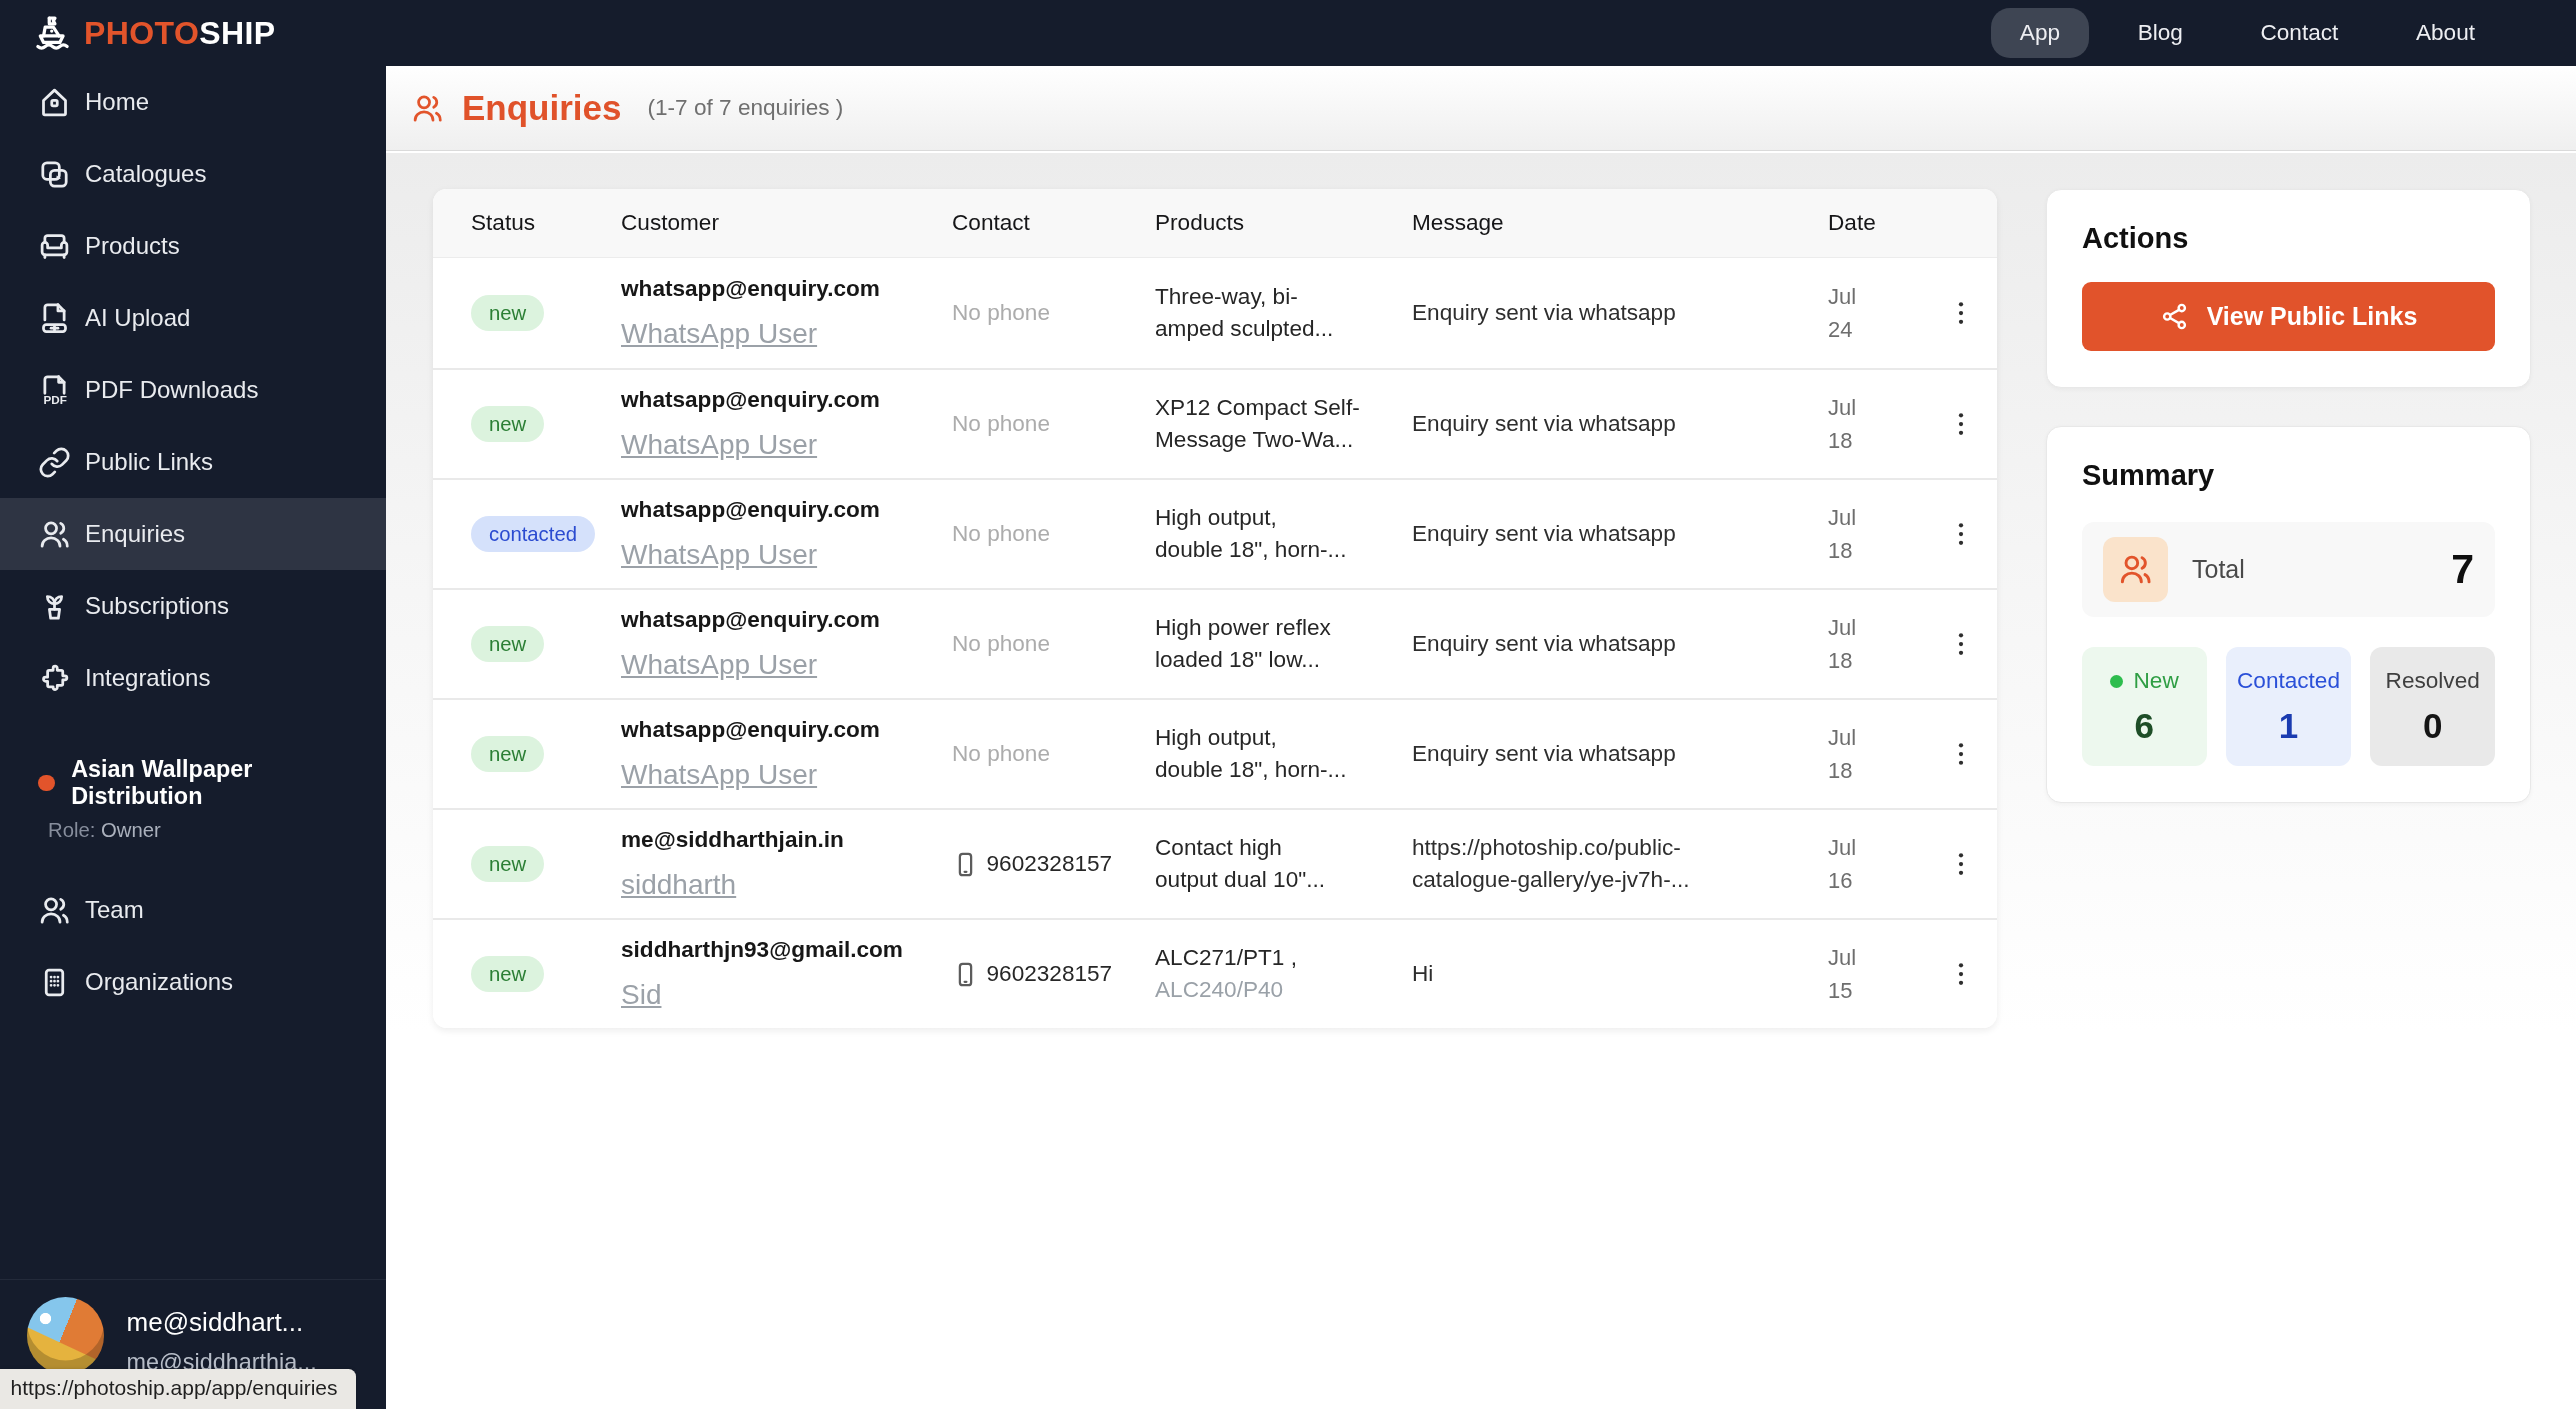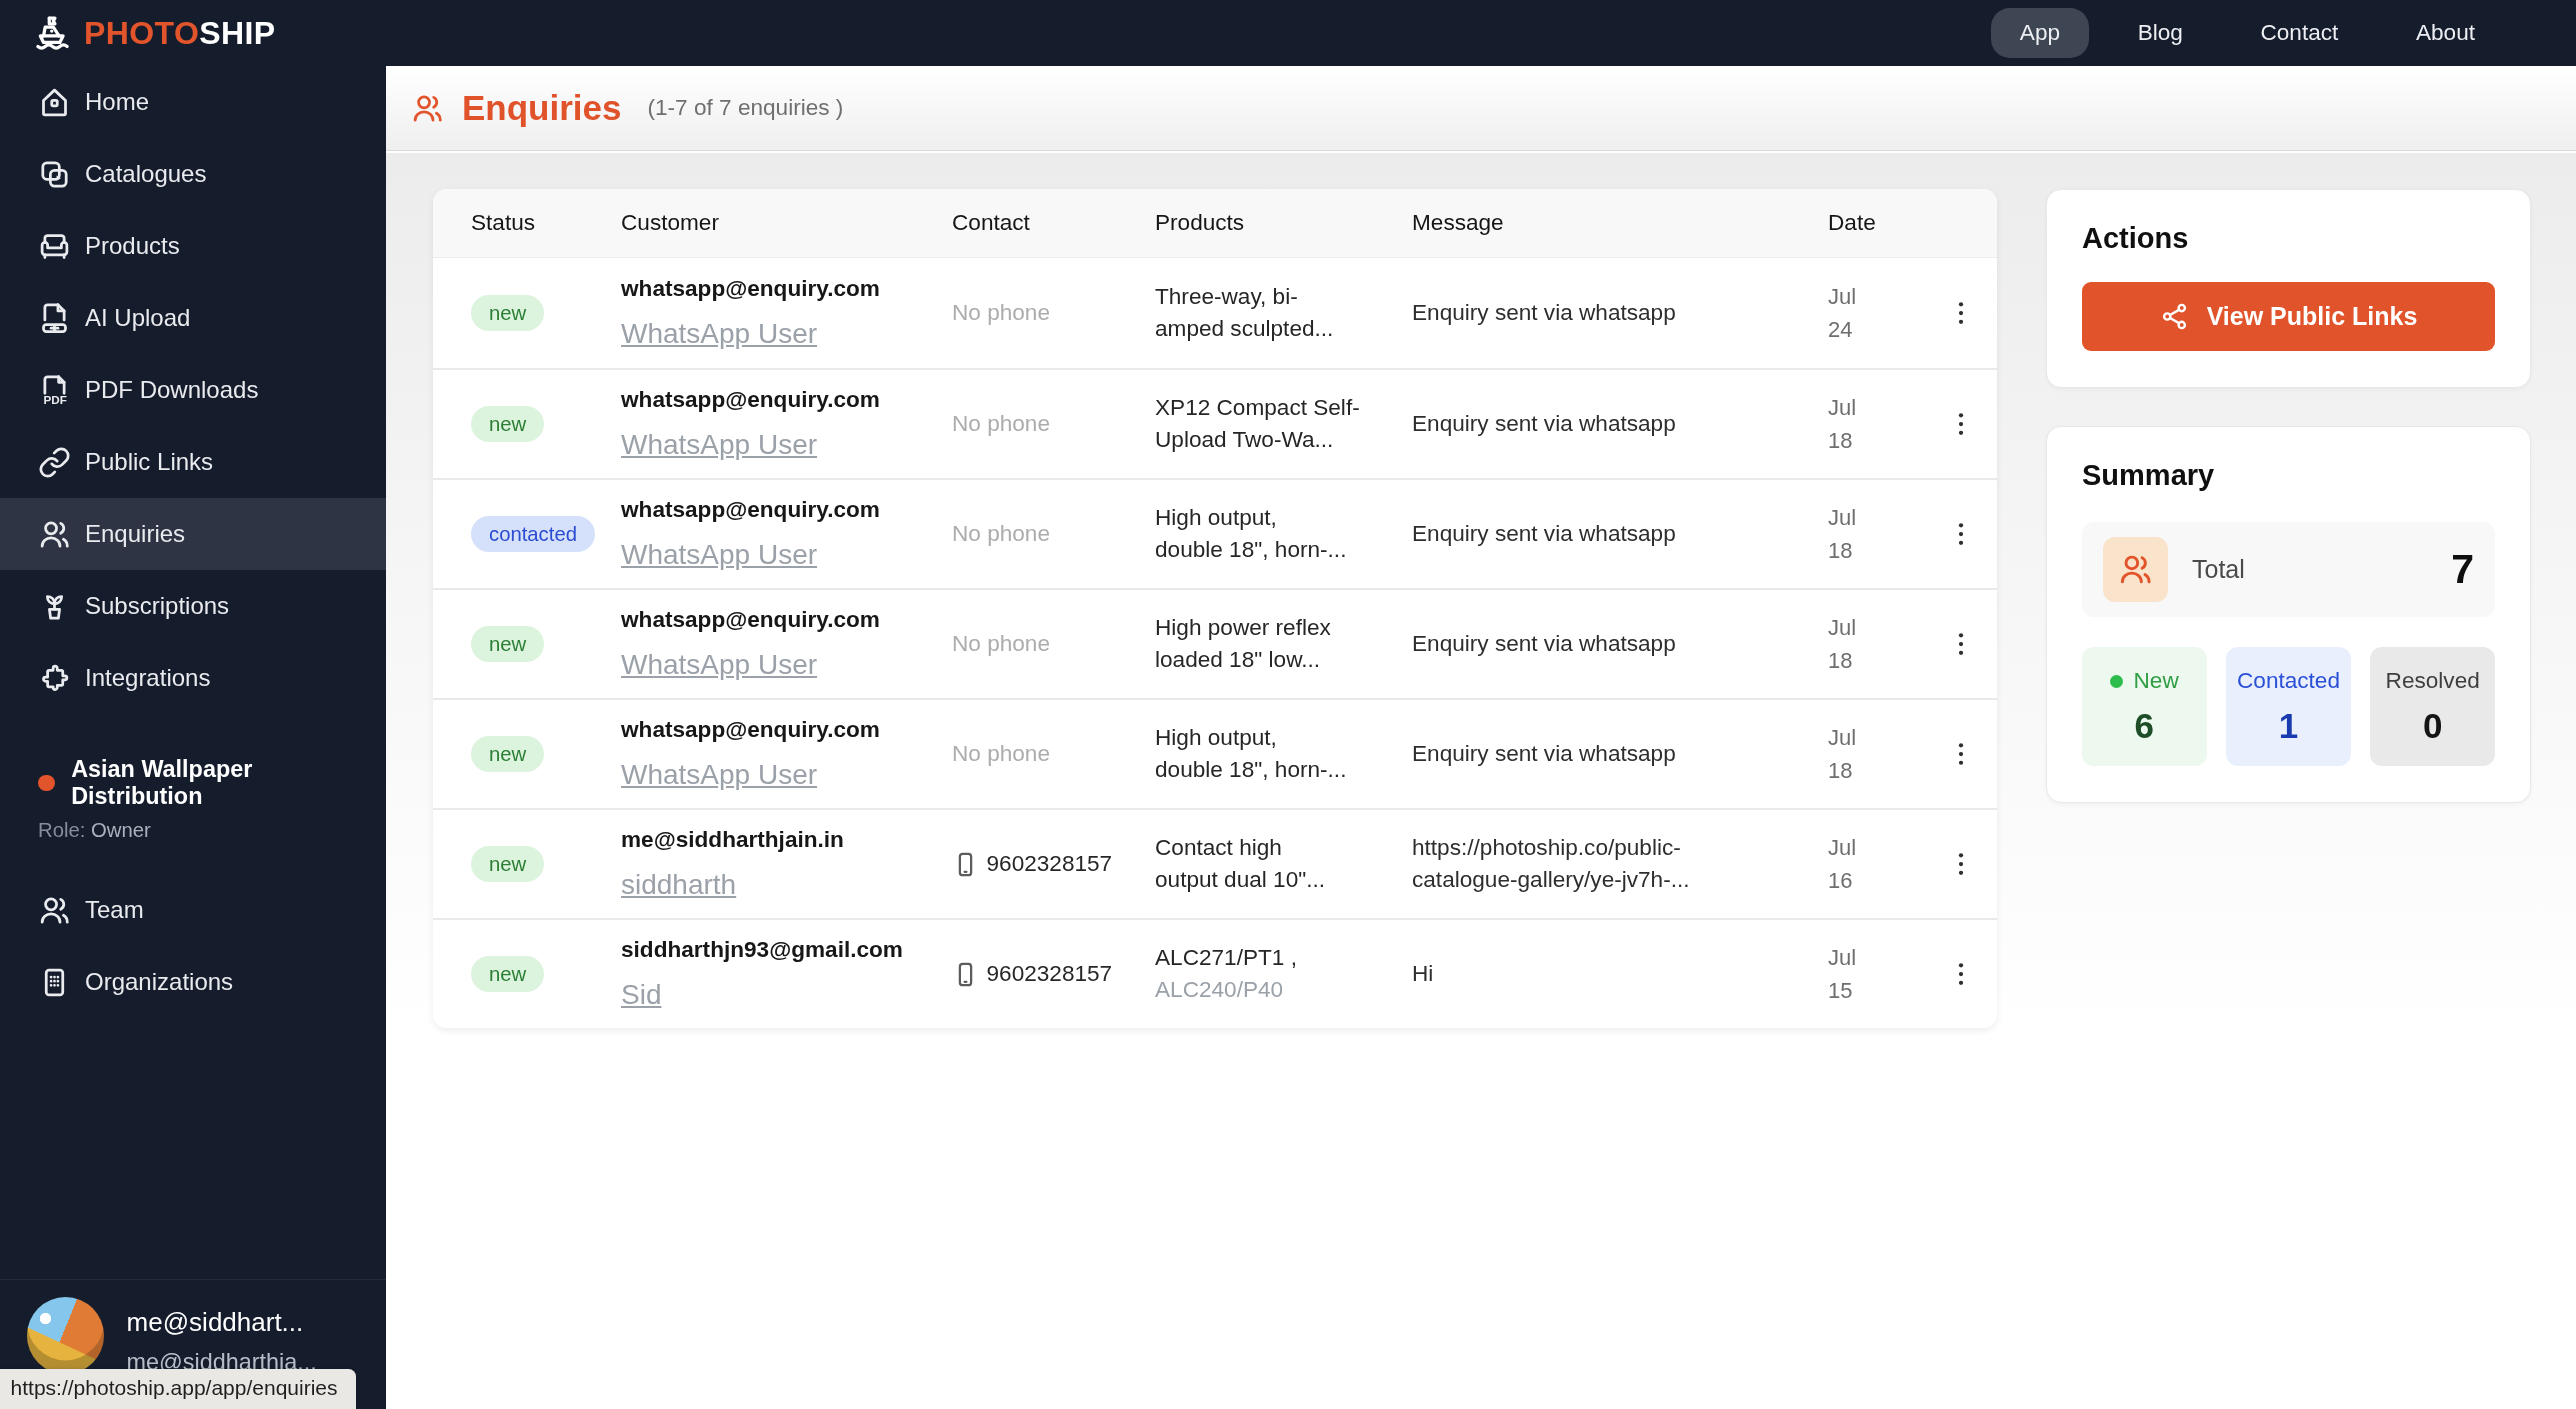--- a/index.html
+++ b/index.html
@@ -24,21 +24,21 @@
   
   .sidebar { position:absolute; left:0; top:66px; bottom:0; width:386px; background:#151c2c;
              color:#e9ebef; display:flex; flex-direction:column; z-index:5; overflow:hidden; }
   .side-item { height:72px; display:flex; align-items:center; gap:14px; padding-left:38px;
                font-size:24px; color:#e9ebef; cursor:pointer; flex:none; }
   .side-item[data-active="true"] { background:#2e3443; }
   .org-block { margin-top:42px; flex:none; }
   .org-name { display:flex; align-items:center; gap:16.6px; padding-left:38px;
               font-size:23.4px; font-weight:600; color:#fff; }
   .org-dot { width:16.6px; height:16.6px; border-radius:50%; background:#e2542b; flex:none; }
-  .org-role { padding-left:38px; margin-top:9px; font-size:20.3px; color:#868d9c; }
+  .org-role { padding-left:48px; margin-top:9px; font-size:20.3px; color:#868d9c; }
   .org-role .role-val { color:#aab0bc; }
   .org-nav { margin-top:32px; }
   .side-spacer { flex:1; }
   .user-block { flex:none; height:130px; border-top:1.5px solid #232a3a; padding:16.6px 0 0 27px;
                 display:flex; gap:22.6px; align-items:flex-start; }
   .avatar { width:77px; height:77px; border-radius:50%; flex:none; overflow:hidden;
             background:
               radial-gradient(circle at 24% 28%, #ffffff 0 5.3px, transparent 6px),
               linear-gradient(205deg, transparent 58%, #e5b33e 59%),
               linear-gradient(112deg, #85c6ec 47%, #e07b35 47%);
@@ -394,21 +394,21 @@
             <div>
               <div class="cust-name">whatsapp@enquiry.com</div>
               <div class="cust-sub">WhatsApp User</div>
             </div>
             <div class="contact-cell" data-has-phone="false">
 
               <span>No phone</span>
             </div>
             <div class="products-cell">
               <div>XP12 Compact Self-</div>
-              <div class="line2" data-muted="false">Upload Two-Wa...</div>
+              <div class="line2" data-muted="false">Message Two-Wa...</div>
             </div>
             <div class="message-cell">
               <div>Enquiry sent via whatsapp</div>
               <div></div>
             </div>
             <div class="date-cell">
               <div>Jul</div>
               <div>18</div>
             </div>
             <button class="kebab-btn">

